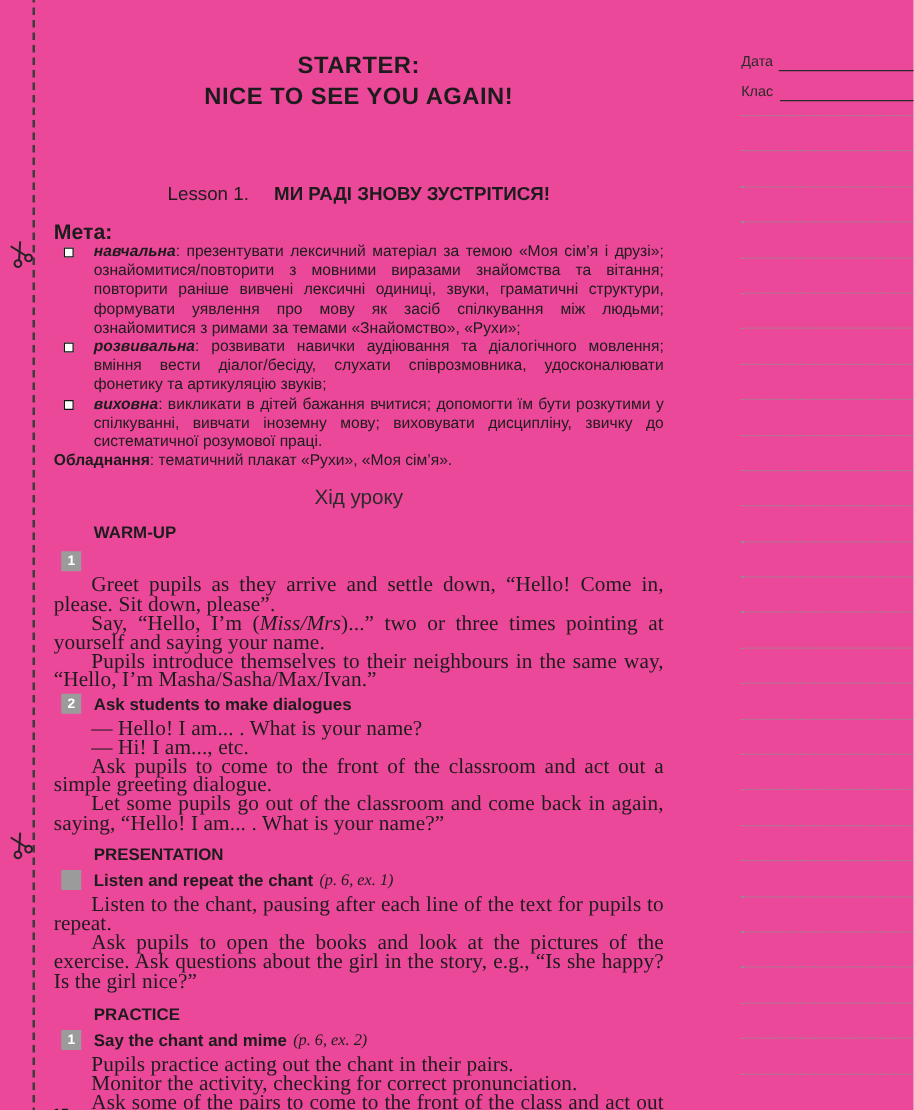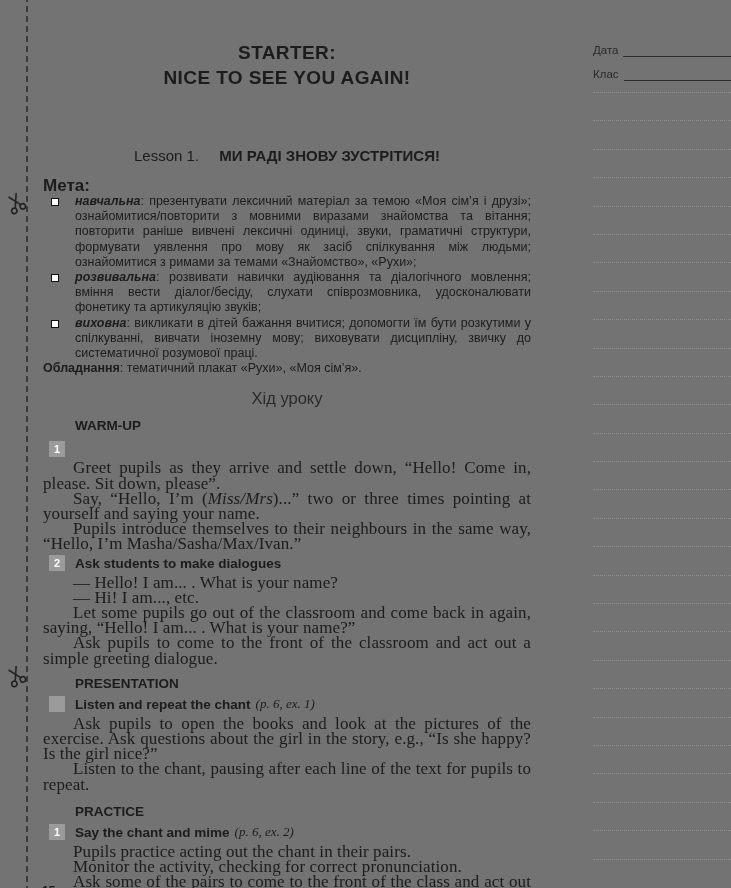--- a/index.html
+++ b/index.html
@@ -1,17 +1,17 @@
 <!DOCTYPE html>
 <html><head>
 <meta charset="utf-8">
 <style>
   html,body { margin:0; padding:0; background:#ffffff; }
   .page {
-    position:relative; width:731px; height:888px; background:#737373;
+    position:relative; width:731px; height:888px; background:#ec4899;
     font-family:"Liberation Sans", sans-serif; color:#1c1c1c; overflow:hidden;
   }
   
   .cutline { position:absolute; left:26px; top:-4px; bottom:-4px; width:0; border-left:2px dashed #3c3c3c; }
   .scissors { position:absolute; left:4px; width:24px; height:24px; transform:rotate(-18deg); }
   .scissors.s1 { top:191px; }
   .scissors.s2 { top:664px; }
 
   
   .main { position:absolute; left:43px; top:38px; width:488px; }
@@ -136,34 +136,34 @@
       <p>Pupils introduce themselves to their neighbours in the same way, “Hello, I’m Masha/Sasha/Max/Ivan.”</p>
     </div>
 
     <div class="activity-row ar-2">
       <span class="num-sq">2</span>
       <span class="act-title">Ask students to make dialogues</span>
     </div>
     <div class="body-block">
       <p class="dialogue">— Hello! I am... . What is your name?</p>
       <p class="dialogue">— Hi! I am..., etc.</p>
+      <p>Ask pupils to come to the front of the classroom and act out a simple greeting dialogue.</p>
       <p>Let some pupils go out of the classroom and come back in again, saying, “Hello! I am... . What is your name?”</p>
-      <p>Ask pupils to come to the front of the classroom and act out a simple greeting dialogue.</p>
     </div>
 
     <div class="sec-heading sh-pres">PRESENTATION</div>
 
     <div class="activity-row ar-3">
       <span class="num-sq"></span>
       <span class="act-title">Listen and repeat the chant</span>
       <span class="act-ref">(p. 6, ex. 1)</span>
     </div>
     <div class="body-block">
+      <p>Listen to the chant, pausing after each line of the text for pupils to repeat.</p>
       <p>Ask pupils to open the books and look at the pictures of the exercise. Ask questions about the girl in the story, e.g., “Is she happy? Is the girl nice?”</p>
-      <p>Listen to the chant, pausing after each line of the text for pupils to repeat.</p>
     </div>
 
     <div class="sec-heading sh-prac">PRACTICE</div>
 
     <div class="activity-row ar-4">
       <span class="num-sq">1</span>
       <span class="act-title">Say the chant and mime</span>
       <span class="act-ref">(p. 6, ex. 2)</span>
     </div>
     <div class="body-block">

